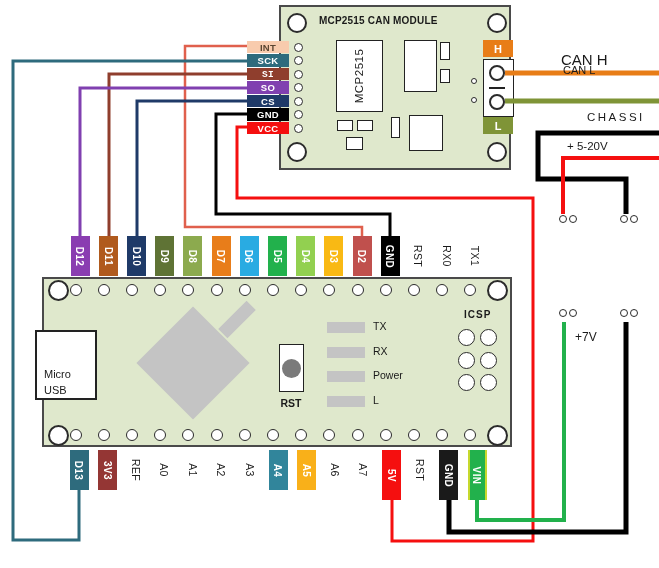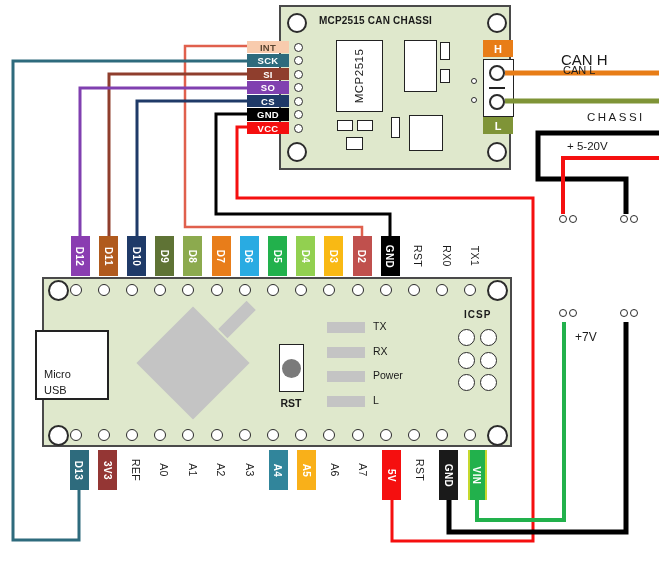--- a/index.html
+++ b/index.html
@@ -24,21 +24,21 @@
   svg { position:absolute; left:0; top:0; }
 </style>
 </head>
 <body>
 
 <div class="canvas">
 
   <div class="layer">
 
     <div class="board" style="left:279px; top:5px; width:232px; height:165px;">
-      <div class="txt" style="left:38px; top:8px; font-size:10px; font-weight:600; letter-spacing:.2px;">MCP2515 CAN CHASSI</div>
+      <div class="txt" style="left:38px; top:8px; font-size:10px; font-weight:600; letter-spacing:.2px;">MCP2515 CAN MODULE</div>
 
       <div class="comp vtext" style="left:55px; top:33px; width:47px; height:72px;">
         <span style="font-size:11.5px; letter-spacing:.5px;">MCP2515</span>
       </div>
 
       <div class="comp" style="left:123px; top:33px; width:33px; height:52px;"></div>
       <div class="comp" style="left:159px; top:35px; width:10px; height:18px;"></div>
       <div class="comp" style="left:159px; top:62px; width:10px; height:14px;"></div>
       <div class="dot" style="left:190px; top:71px; width:6px; height:6px;"></div>
       <div class="dot" style="left:190px; top:90px; width:6px; height:6px;"></div>
@@ -56,21 +56,21 @@
       <div style="position:absolute; left:208px; top:80px; width:16px; height:2px; background:#222;"></div>
       <div style="position:absolute; left:202px; top:110px; width:30px; height:17px; background:#7f9437; color:#fff;
                   display:flex; align-items:center; justify-content:center; font-size:11px; font-weight:700;">L</div>
     </div>
 
     <div class="board" style="left:42px; top:277px; width:470px; height:170px;">
 
       <div class="gray" style="left:109px; top:44px; width:80px; height:80px; transform:rotate(45deg);"></div>
       <div class="gray" style="left:173px; top:33.5px; width:40px; height:13px; transform:rotate(-45deg);"></div>
 
-      <div class="comp" style="left:-9px; top:51px; width:74px; height:70px; border-width:2px;">
+      <div class="comp" style="left:-9px; top:51px; width:62px; height:70px; border-width:2px;">
         <div class="txt" style="left:7px; top:36px; font-size:11px;">Micro</div>
         <div class="txt" style="left:7px; top:52px; font-size:11px;">USB</div>
       </div>
 
       <div class="comp" style="left:235px; top:65px; width:25px; height:48px;"></div>
       <div style="position:absolute; left:238px; top:80px; width:19px; height:19px; border-radius:50%; background:#7a7a7a;"></div>
       <div class="txt" style="left:233px; top:118px; width:28px; text-align:center; font-size:10.5px; font-weight:600;">RST</div>
 
       <div class="gray" style="left:283px; top:43px;  width:38px; height:11px;"></div>
       <div class="gray" style="left:283px; top:68px;  width:38px; height:11px;"></div>
@@ -255,20 +255,20 @@
         <span style="color: rgb(26, 26, 26);">RST</span>
       </div>
       <div class="pin-label" style="left: 439.09px; top: 450px; height: 50px; background: rgb(26, 26, 26);">
         <span style="color: rgb(255, 255, 255);">GND</span>
       </div>
       <div class="pin-label" style="left: 467.52px; top: 450px; height: 50px; background: rgb(34, 177, 76); border-left: 2.5px solid rgb(198, 217, 46); border-right: 2.5px solid rgb(198, 217, 46);">
         <span style="color: rgb(255, 255, 255);">VIN</span>
       </div>
       <div class="mcp-pin" style="top: 40.75px; background: rgb(248, 203, 173); color: rgb(91, 70, 50);">INT</div>
       <div class="mcp-pin" style="top: 54.25px; background: rgb(46, 107, 125); color: rgb(255, 255, 255);">SCK</div>
-      <div class="mcp-pin" style="top: 67.75px; background: rgb(143, 62, 45); color: rgb(255, 255, 255);">SI</div>
+      <div class="mcp-pin" style="top: 67.75px; background: rgb(143, 62, 45); color: rgb(255, 255, 255); font-family: Liberation Mono, monospace;">SI</div>
       <div class="mcp-pin" style="top: 81.25px; background: rgb(128, 64, 176); color: rgb(255, 255, 255);">SO</div>
       <div class="mcp-pin" style="top: 94.75px; background: rgb(31, 58, 104); color: rgb(255, 255, 255);">CS</div>
       <div class="mcp-pin" style="top: 108.25px; background: rgb(0, 0, 0); color: rgb(255, 255, 255);">GND</div>
       <div class="mcp-pin" style="top: 121.75px; background: rgb(245, 15, 15); color: rgb(255, 255, 255);">VCC</div>
     </div>
 
 </div>
 
 </body></html>

